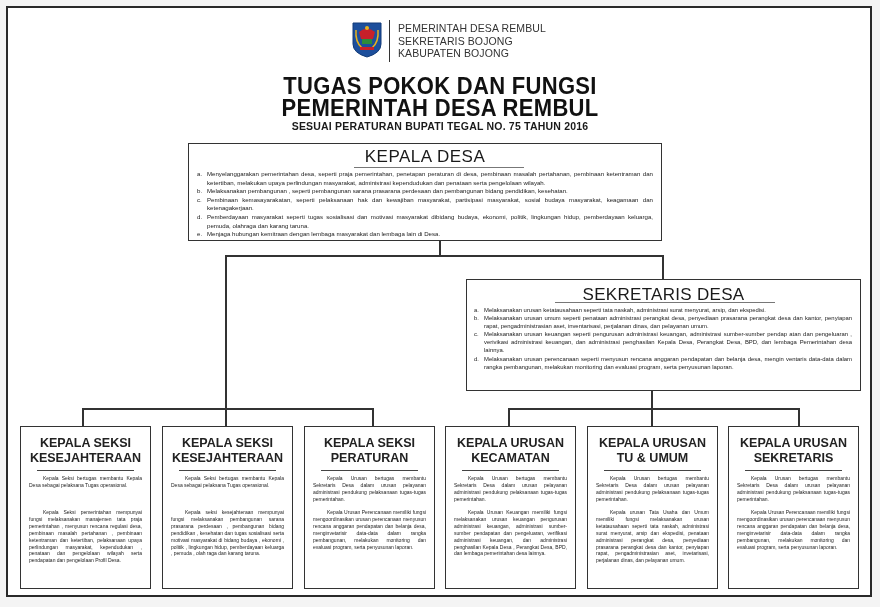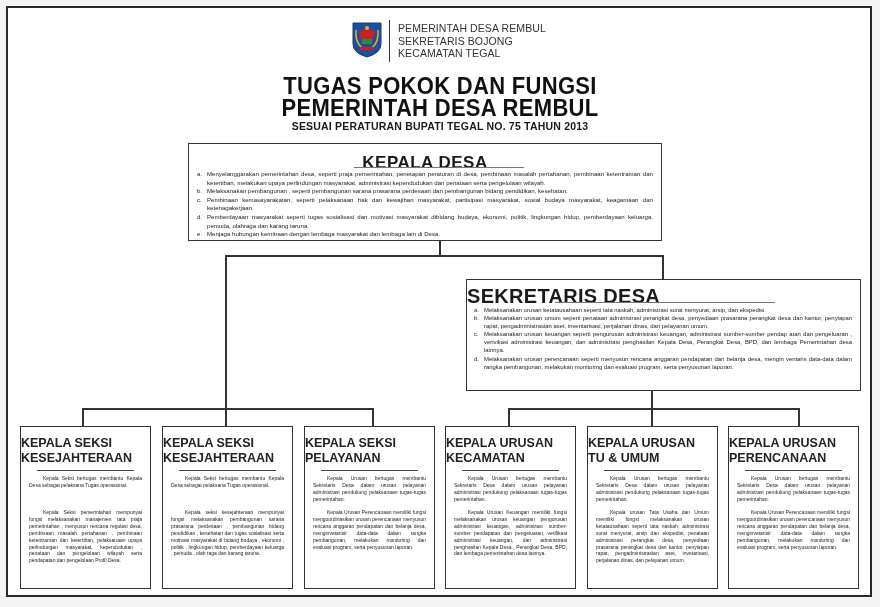--- a/index.html
+++ b/index.html
@@ -20,35 +20,35 @@
     font-size: 22px; letter-spacing: 0.3px; transform: scaleY(1.05);
   }
   .title1 { top: 74px; }
   .title2 { top: 96px; }
   .subtitle { left: 0; width: 880px; top: 120px; text-align: center; font-weight: bold; font-size: 10.5px; letter-spacing: 0.2px; }
   .rule { height: 1px; background: #777; }
 
   
   .box { background: #fff; border: 1.5px solid #333; }
   .kepala { left: 188px; top: 143px; width: 474px; height: 98px; }
-  .kepala .bt { position: absolute; left: 0; right: 0; top: 9px; text-align: center; font-weight: bold; font-size: 17px; letter-spacing: 0.5px; }
+  .kepala .bt { position: absolute; left: 0; right: 0; top: 3px; text-align: center; font-weight: normal; font-size: 17px; letter-spacing: 0.5px; }
   .kepala .ul { position: absolute; left: 165px; width: 170px; top: 23px; }
   .kepala ol, .sek ol { position: absolute; list-style: none; }
   .kepala ol { left: 8px; right: 8px; top: 26px; font-size: 6.1px; line-height: 8.6px; }
   .li { display: flex; }
   .li .mk { width: 10px; flex: none; }
   .li .tx { flex: 1; text-align: justify; }
 
   .sek { left: 466px; top: 279px; width: 395px; height: 112px; }
-  .sek .bt { position: absolute; left: 0; right: 0; top: 5px; font-weight: bold; font-size: 20px; letter-spacing: 0.3px; }
+  .sek .bt { position: absolute; left: 0; right: 0; top: 5px; text-align: center; font-weight: normal; font-size: 17px; letter-spacing: 0.3px; }
   .sek .ul { position: absolute; left: 88px; width: 220px; top: 22px; }
   .sek ol { left: 7px; right: 8px; top: 26px; font-size: 5.9px; line-height: 8.1px; }
 
   .small { top: 426px; width: 131px; height: 163px; }
-  .small .bt { position: absolute; left: 0; right: 0; top: 9px; font-weight: bold; font-size: 12.5px; line-height: 15px; color: #222; }
+  .small .bt { position: absolute; left: 0; right: 0; top: 9px; text-align: center; font-weight: bold; font-size: 12.5px; line-height: 15px; color: #222; }
   .small .ul { position: absolute; left: 16px; right: 16px; top: 43px; height: 1px; background: #444; }
   .small .p1, .small .p2 { position: absolute; left: 8px; right: 8px; font-size: 5px; line-height: 6.9px; text-align: justify; text-indent: 14px; color: #222; }
   .small .p1 { top: 48px; }
   .small .p2 { top: 82px; }
 
   .ln { background: #333; }
 </style>
 </head>
 <body>
 
@@ -62,25 +62,25 @@
     <path d="M4 8 Q3 20 10 26" stroke="#e8b21c" stroke-width="1.5" fill="none"></path>
     <path d="M26 8 Q27 20 20 26" stroke="#e8b21c" stroke-width="1.5" fill="none"></path>
     <rect x="10" y="17" width="10" height="5" fill="#2e8b3a"></rect>
     <rect x="8" y="25" width="14" height="3" fill="#c8202a"></rect>
   </svg>
 </div>
 <div class="abs vdiv"></div>
 <div class="abs org">
   <div>PEMERINTAH DESA REMBUL</div>
   <div>SEKRETARIS BOJONG</div>
-  <div>KECAMATAN TEGAL</div>
+  <div>KABUPATEN BOJONG</div>
 </div>
 <div class="abs title1">TUGAS POKOK DAN FUNGSI</div>
 <div class="abs title2">PEMERINTAH DESA REMBUL</div>
-<div class="abs subtitle">SESUAI PERATURAN BUPATI TEGAL NO. 75 TAHUN 2013</div>
+<div class="abs subtitle">SESUAI PERATURAN BUPATI TEGAL NO. 75 TAHUN 2016</div>
 
 <div class="abs ln" style="left:439px;top:241px;width:1.5px;height:16px;"></div>
 <div class="abs ln" style="left:225px;top:255px;width:438px;height:1.5px;"></div>
 <div class="abs ln" style="left:662px;top:255px;width:1.5px;height:24px;"></div>
 <div class="abs ln" style="left:225px;top:255px;width:1.5px;height:171px;"></div>
 <div class="abs ln" style="left:82px;top:408px;width:291px;height:1.5px;"></div>
 <div class="abs ln" style="left:82px;top:408px;width:1.5px;height:18px;"></div>
 <div class="abs ln" style="left:372px;top:408px;width:1.5px;height:18px;"></div>
 <div class="abs ln" style="left:651px;top:391px;width:1.5px;height:35px;"></div>
 <div class="abs ln" style="left:508px;top:408px;width:291px;height:1.5px;"></div>
@@ -151,21 +151,21 @@
       <div>KEPALA SEKSI</div>
       <div>KESEJAHTERAAN</div>
     </div>
   <div class="ul"></div>
   <p class="p1">Kepala Seksi bertugas membantu Kepala Desa sebagai pelaksana Tugas operasional.</p>
   <p class="p2">Kepala seksi kesejahteraan mempunyai fungsi melaksanakan pembangunan sarana prasarana perdesaan , pembangunan bidang pendidikan , kesehatan dan tugas sosialisasi serta motivasi masyarakat di bidang budaya , ekonomi , politik , lingkungan hidup, pemberdayaan keluarga , pemuda , olah raga dan karang taruna.</p>
 </div>
 <div class="abs box small" style="left:304px;">
   <div class="bt">
       <div>KEPALA SEKSI</div>
-      <div>PELAYANAN</div>
+      <div>PERATURAN</div>
     </div>
   <div class="ul"></div>
   <p class="p1">Kepala Urusan bertugas membantu Sekretaris Desa dalam urusan pelayanan administrasi pendukung pelaksanaan tugas-tugas pemerintahan.</p>
   <p class="p2">Kepala Urusan Perencanaan memiliki fungsi mengoordinasikan urusan perencanaan menyusun rencana anggaran pendapatan dan belanja desa, menginvetarisir data-data dalam rangka pembangunan, melakukan monitoring dan evaluasi program, serta penyusunan laporan.</p>
 </div>
 <div class="abs box small" style="left:445px;">
   <div class="bt">
       <div>KEPALA URUSAN</div>
       <div>KECAMATAN</div>
     </div>
@@ -178,18 +178,18 @@
       <div>KEPALA URUSAN</div>
       <div>TU &amp; UMUM</div>
     </div>
   <div class="ul"></div>
   <p class="p1">Kepala Urusan bertugas membantu Sekretaris Desa dalam urusan pelayanan administrasi pendukung pelaksanaan tugas-tugas pemerintahan.</p>
   <p class="p2">Kepala urusan Tata Usaha dan Umum memiliki fungsi melaksanakan urusan ketatausahaan seperti tata naskah, administrasi surat menyurat, arsip dan ekspedisi, penataan administrasi perangkat desa, penyediaan prasarana perangkat desa dan kantor, penyiapan rapat, pengadministrasian aset, invetarisasi, perjalanan dinas, dan pelayanan umum.</p>
 </div>
 <div class="abs box small" style="left:728px;">
   <div class="bt">
       <div>KEPALA URUSAN</div>
-      <div>PERENCANAAN</div>
+      <div>SEKRETARIS</div>
     </div>
   <div class="ul"></div>
   <p class="p1">Kepala Urusan bertugas membantu Sekretaris Desa dalam urusan pelayanan administrasi pendukung pelaksanaan tugas-tugas pemerintahan.</p>
   <p class="p2">Kepala Urusan Perencanaan memiliki fungsi mengoordinasikan urusan perencanaan menyusun rencana anggaran pendapatan dan belanja desa, menginvetarisir data-data dalam rangka pembangunan, melakukan monitoring dan evaluasi program, serta penyusunan laporan.</p>
 </div>
 
 </body></html>

